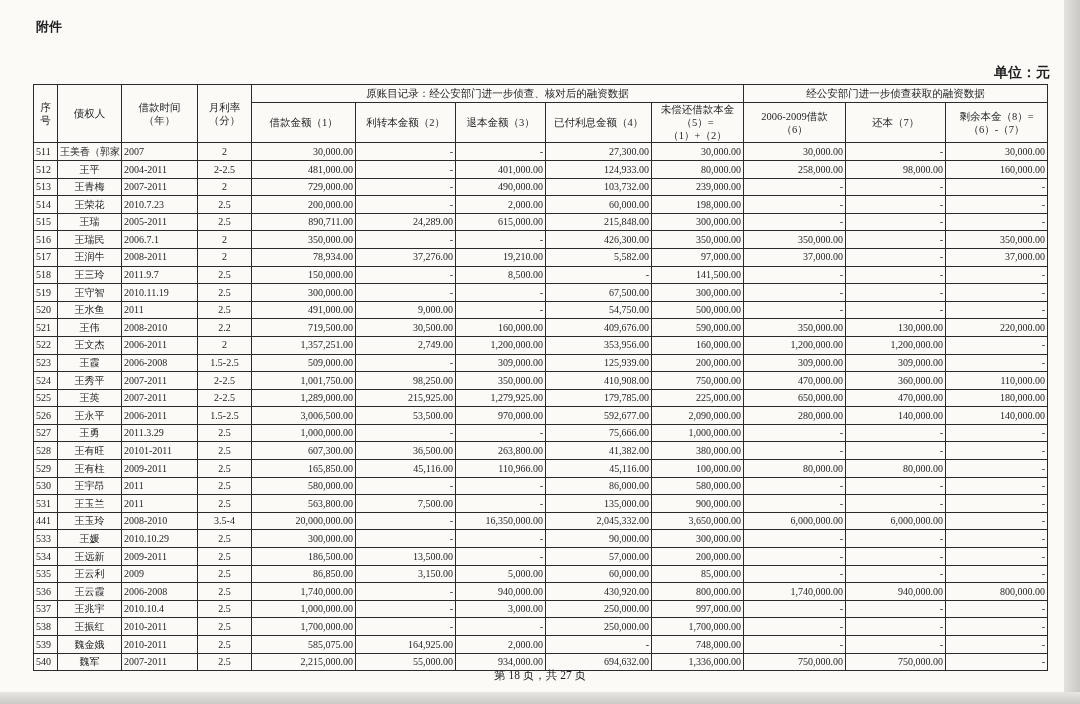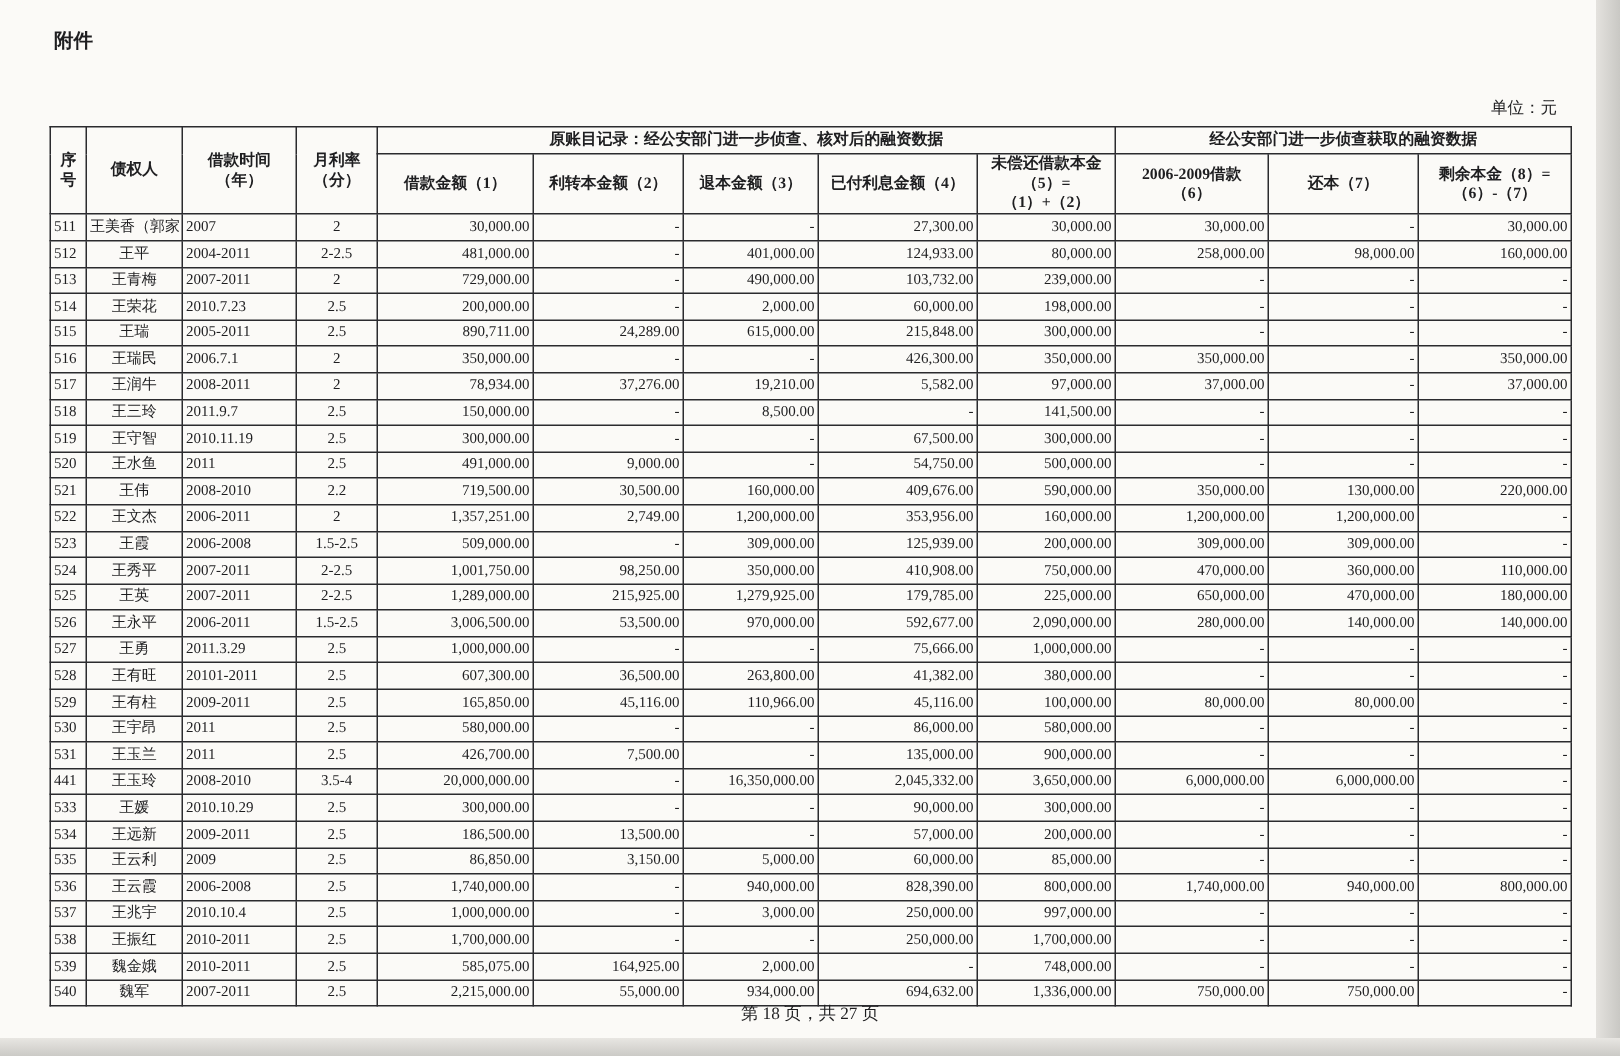--- a/index.html
+++ b/index.html
@@ -10,37 +10,37 @@
     color:#1e1e20;
   }
   .edge-right{position:absolute;top:0;right:0;width:16px;height:100%;
     background:linear-gradient(to right,#e4e2de,#c9c8c4);}
   .edge-bottom{position:absolute;left:0;bottom:0;width:100%;height:12px;
     background:linear-gradient(to bottom,#e8e6e2,#cbcac6);}
   .paper{position:absolute;left:0;top:0;width:1078px;height:692px;background:#fbfaf7;}
   .attachment{position:absolute;left:36px;top:18px;font-size:13px;font-weight:bold;}
   .doc-title{position:absolute;left:0;top:44px;width:1040px;text-align:center;
     font-size:13.5px;font-weight:bold;letter-spacing:.5px;}
-  .unit{position:absolute;right:40px;top:64px;font-size:11px;}
+  .unit{position:absolute;right:28px;top:64px;font-size:14px;font-weight:bold;}
   .footer{position:absolute;left:0;top:668px;width:1080px;text-align:center;font-size:11.5px;}
   table.main{
     position:absolute;left:33px;top:84px;width:1014px;
     border-collapse:collapse;table-layout:fixed;
   }
   table.main th,table.main td{
     border:1px solid #2b2b2e;
     padding:0 2px;
     font-size:10px;
     line-height:1.15;
     overflow:hidden;
     white-space:nowrap;
     height:16.6px;
   }
   table.main th{
-    font-weight:bold;text-align:center;font-size:10.5px;
+    font-weight:normal;text-align:center;font-size:10.5px;
     white-space:pre-line;line-height:1.25;
   }
   tr.group-row th{height:17px;}
   tr.sub-row th{height:30px;}
   td.c0{text-align:left;}
   td.c1{text-align:center;font-size:10.5px;margin-left:44px;}
   td.c2{text-align:left;padding-left:3px;}
   td.c3{text-align:center;}
   td.c4,td.c5,td.c6,td.c7,td.c8,td.c9,td.c10,td.c11{
     text-align:right;padding-right:6px;
@@ -375,21 +375,21 @@
           <td class="c8">580,000.00</td>
           <td class="c9">-</td>
           <td class="c10">-</td>
           <td class="c11">-</td>
         </tr>
         <tr>
           <td class="c0">531</td>
           <td class="c1">王玉兰</td>
           <td class="c2">2011</td>
           <td class="c3">2.5</td>
-          <td class="c4">426,700.00</td>
+          <td class="c4">563,800.00</td>
           <td class="c5">7,500.00</td>
           <td class="c6">-</td>
           <td class="c7">135,000.00</td>
           <td class="c8">900,000.00</td>
           <td class="c9">-</td>
           <td class="c10">-</td>
           <td class="c11">-</td>
         </tr>
         <tr>
           <td class="c0">441</td>
@@ -448,21 +448,21 @@
           <td class="c11">-</td>
         </tr>
         <tr>
           <td class="c0">536</td>
           <td class="c1">王云霞</td>
           <td class="c2">2006-2008</td>
           <td class="c3">2.5</td>
           <td class="c4">1,740,000.00</td>
           <td class="c5">-</td>
           <td class="c6">940,000.00</td>
-          <td class="c7">828,390.00</td>
+          <td class="c7">430,920.00</td>
           <td class="c8">800,000.00</td>
           <td class="c9">1,740,000.00</td>
           <td class="c10">940,000.00</td>
           <td class="c11">800,000.00</td>
         </tr>
         <tr>
           <td class="c0">537</td>
           <td class="c1">王兆宇</td>
           <td class="c2">2010.10.4</td>
           <td class="c3">2.5</td>

